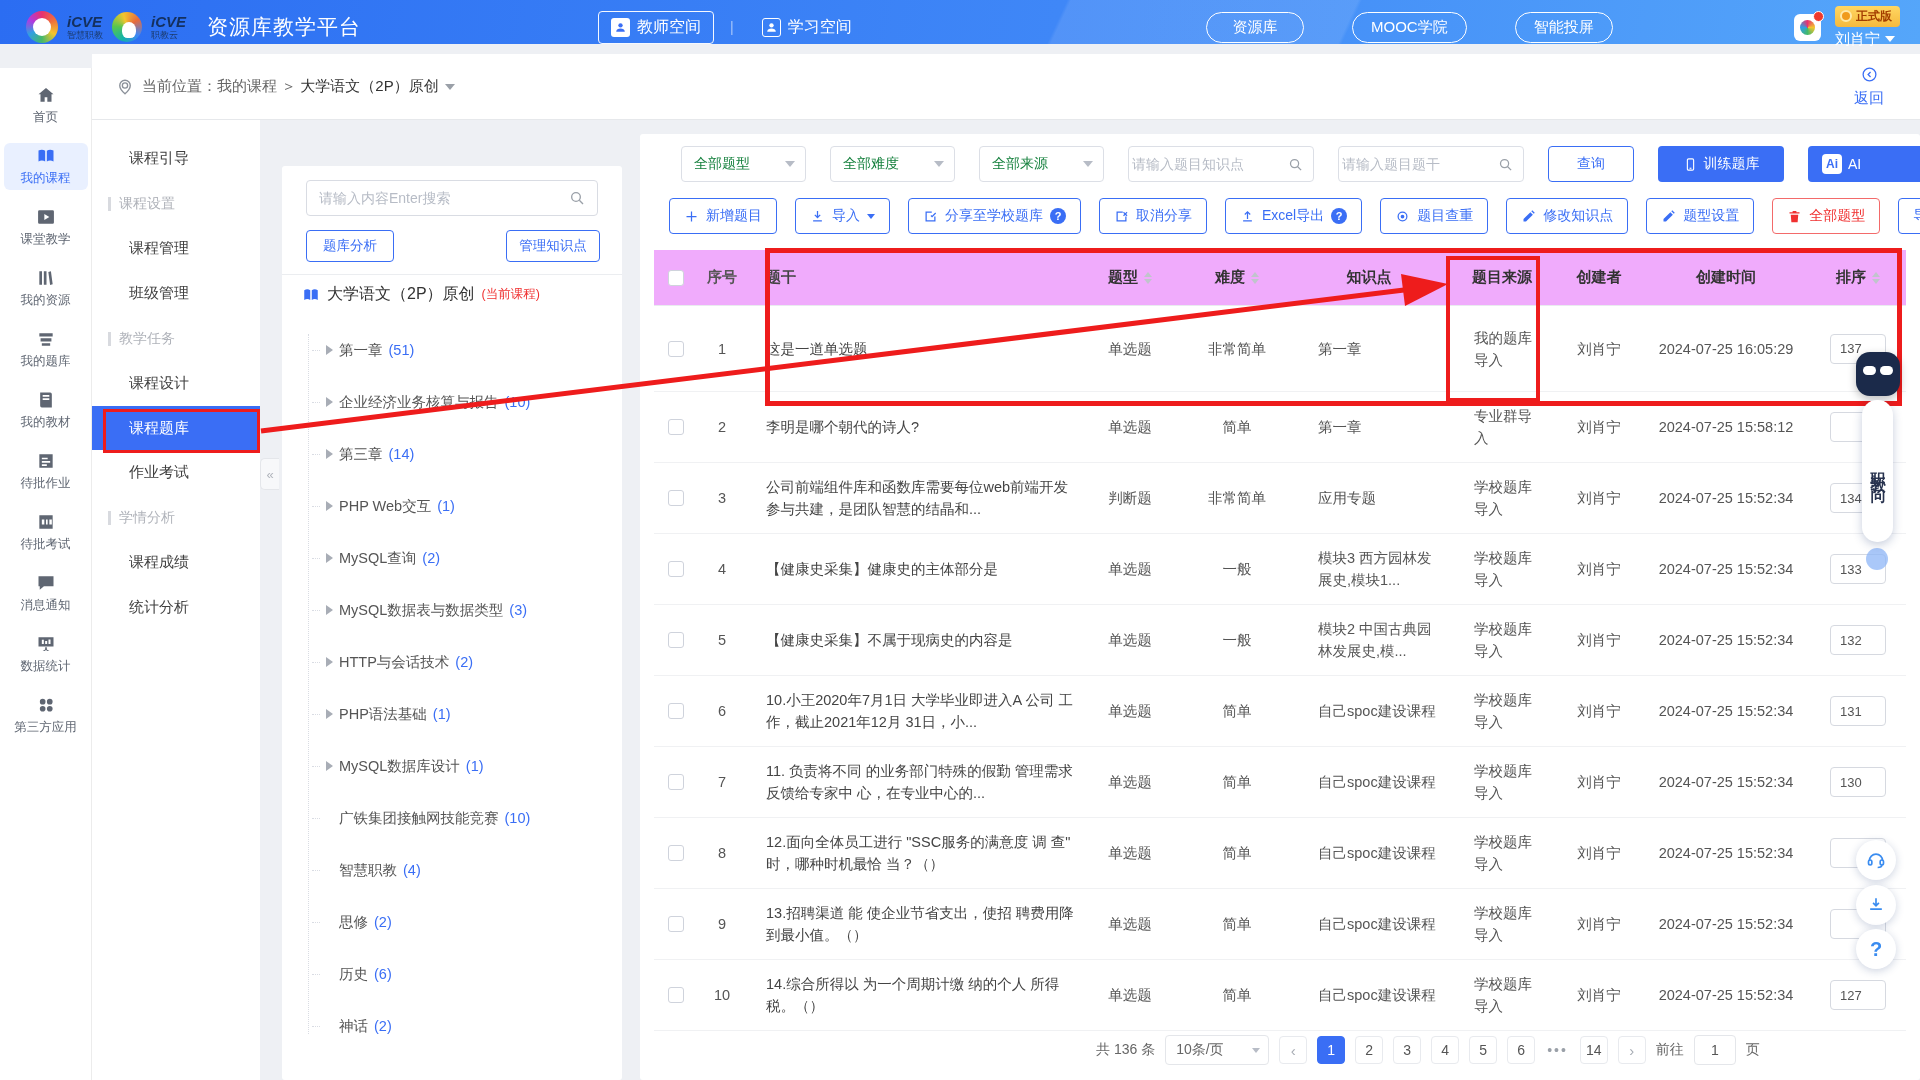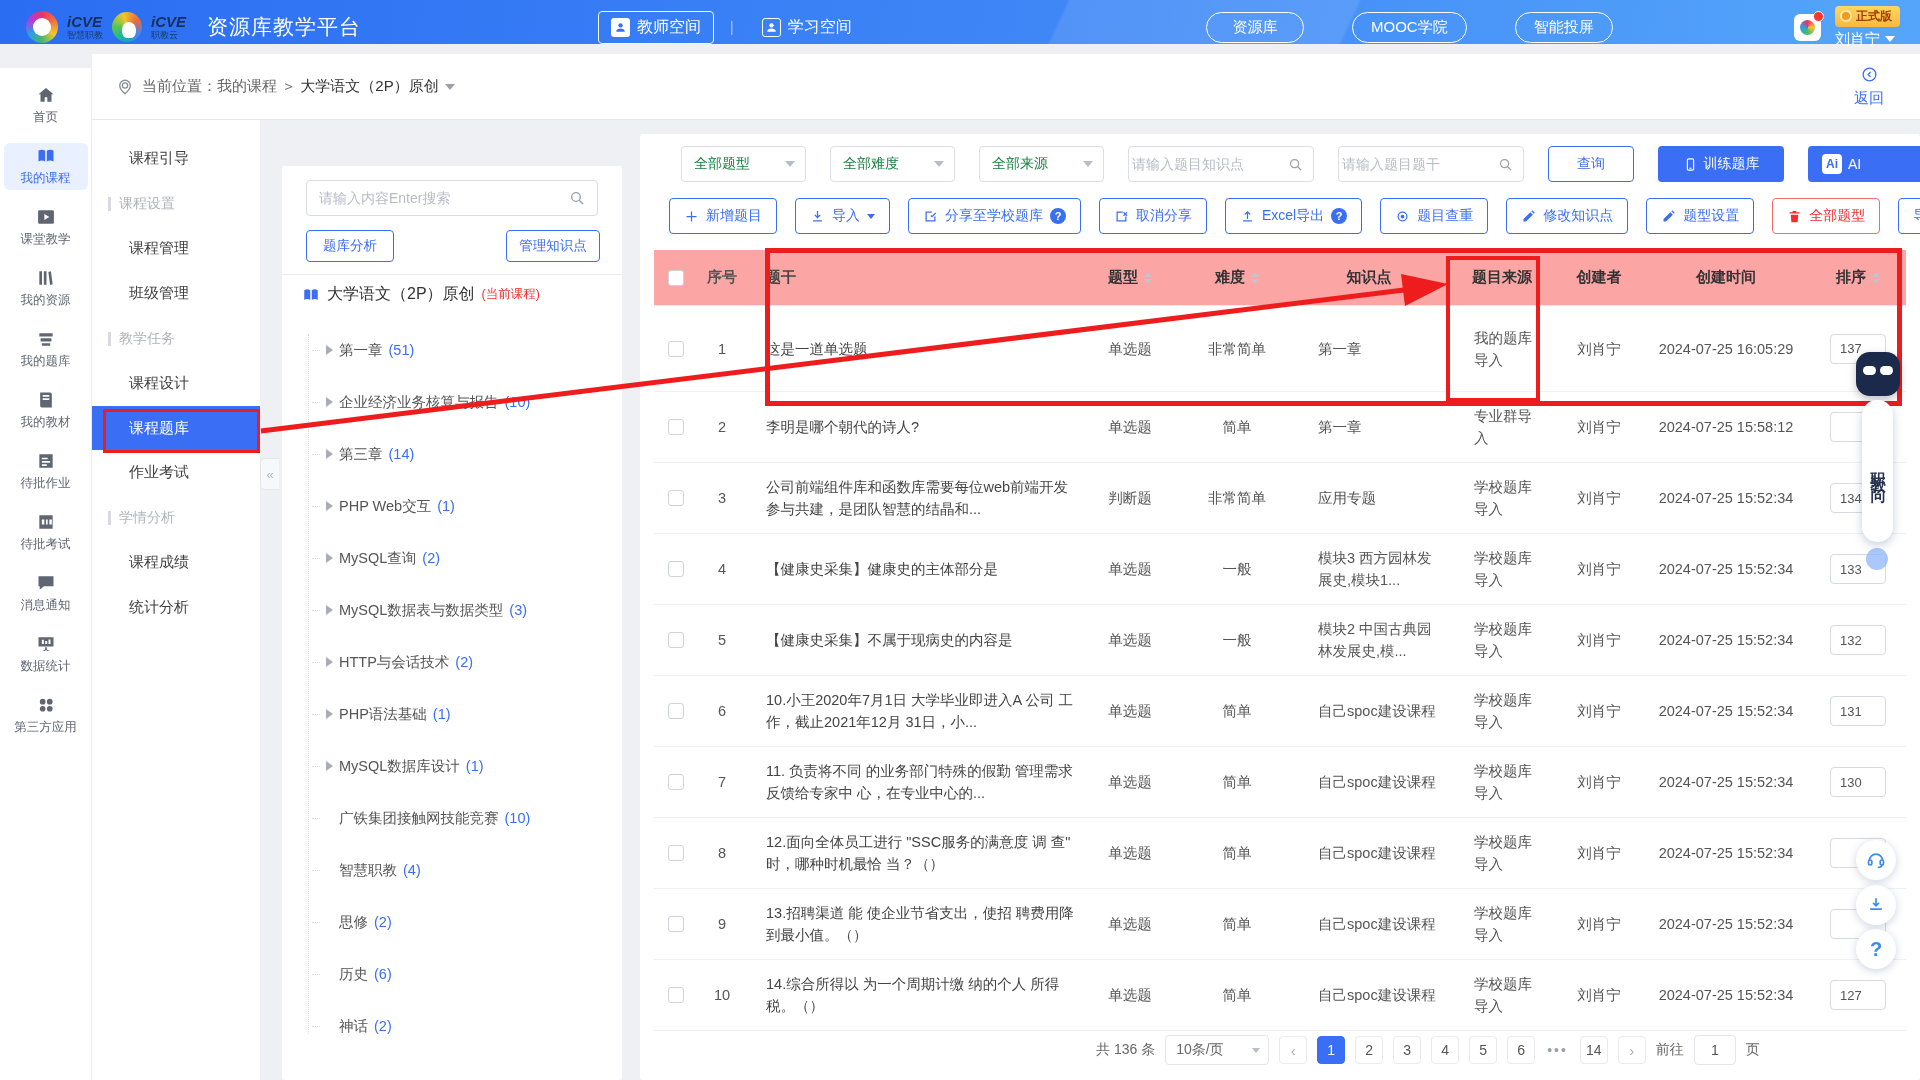--- a/index.html
+++ b/index.html
@@ -132,21 +132,21 @@
     font-size:14px; display:flex; align-items:center; gap:7px; cursor:pointer; white-space:nowrap; font-family:inherit;}
   .a-btn svg { width:15px; height:15px; fill:#3a6ef5;}
   .a-btn.danger { border-color:#f36a6a; color:#f03030;}
   .a-btn.danger svg { fill:#f03030;}
   .help-badge { width:16px; height:16px; border-radius:50%; background:#3a6ef5; color:#fff; font-size:11px; font-weight:bold;
     display:flex; align-items:center; justify-content:center;}
   .a-caret { width:0;height:0;border-left:4px solid transparent;border-right:4px solid transparent;border-top:5px solid #3a6ef5;}
 
   
   .table { position:absolute; left:14px; right:14px; top:116px;}
-  .thead { display:flex; align-items:center; height:56px; background:#fca5a5; border-bottom:1px solid #e9ebef; }
+  .thead { display:flex; align-items:center; height:56px; background:#f0abfc; border-bottom:1px solid #e9ebef; }
   .th { font-size:15px; color:#333; font-weight:bold; display:flex; align-items:center; justify-content:center; gap:4px;}
   .trow { display:flex; align-items:center; min-height:71px; border-bottom:1px solid #f0f1f3;}
   .trow.row-tall { min-height:86px;}
   .td { font-size:14.5px; color:#555; line-height:22px; display:flex; align-items:center; justify-content:center;}
   .c-check { width:44px; justify-content:center;}
   .c-num { width:48px; justify-content:center; color:#555;}
   .c-stem { width:330px; padding-left:20px; justify-content:flex-start; text-align:left; color:#444;}
   .c-type { width:108px;}
   .c-diff { width:106px;}
   .c-know { width:158px; padding-left:28px; padding-right:10px; justify-content:flex-start; text-align:left;}

